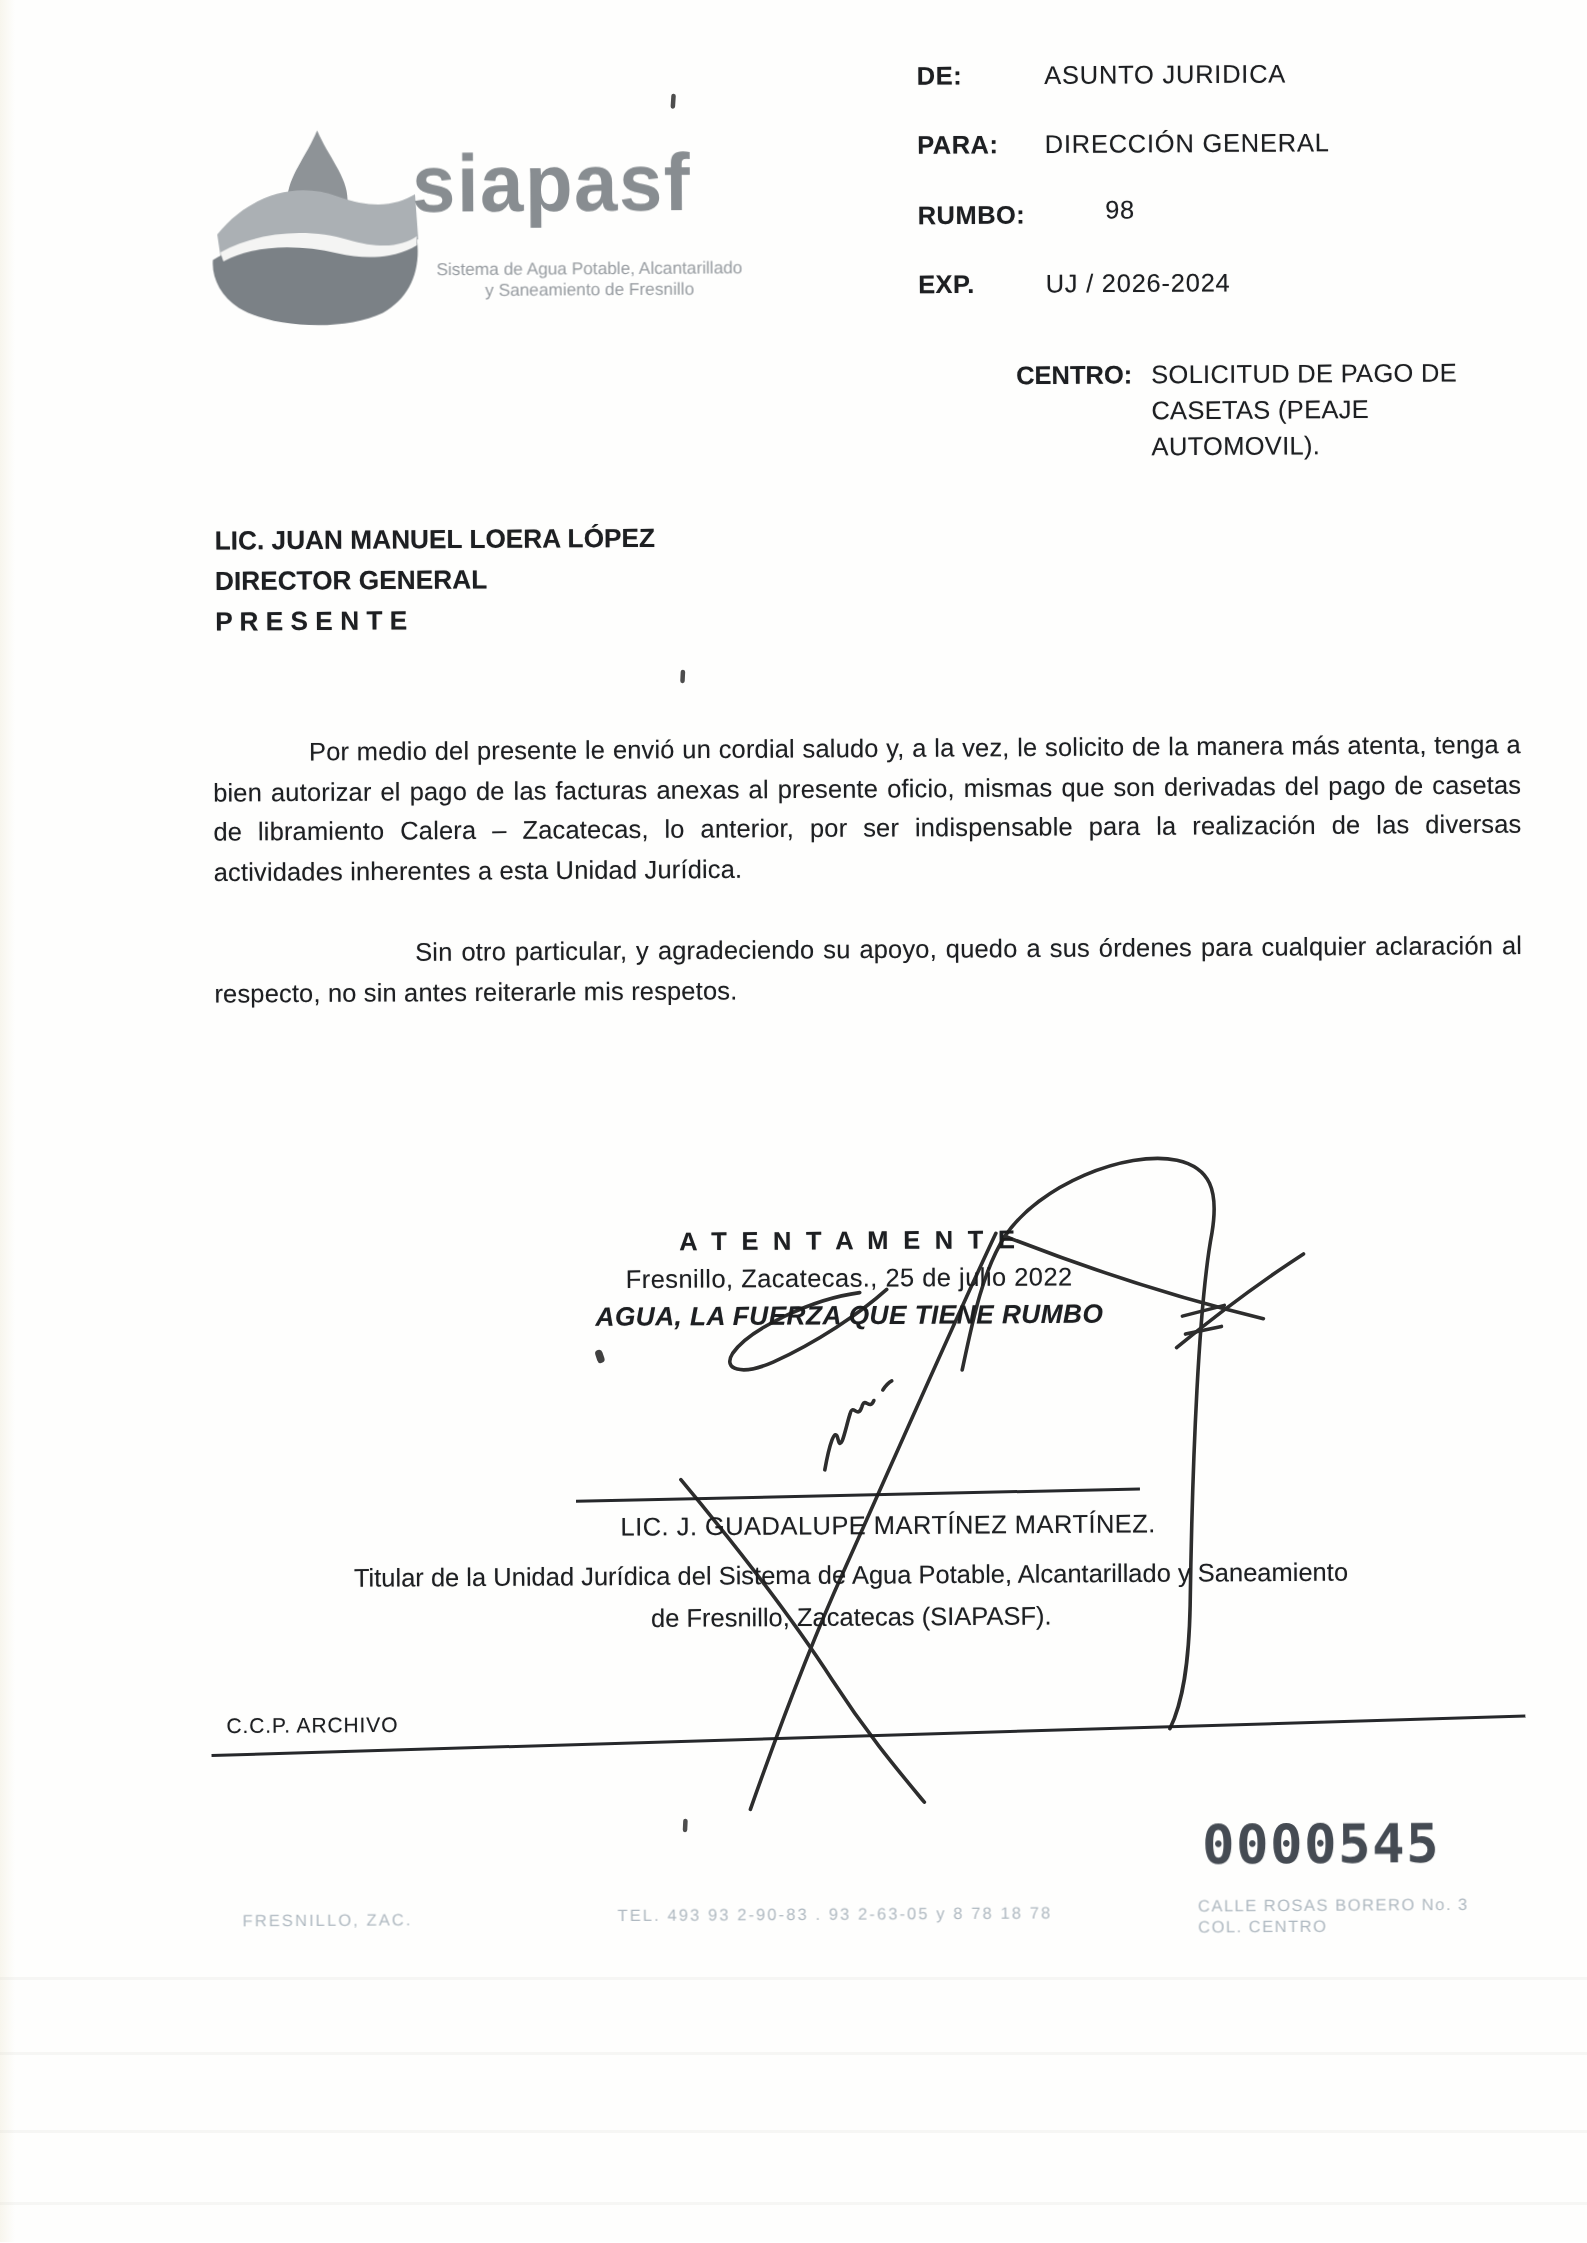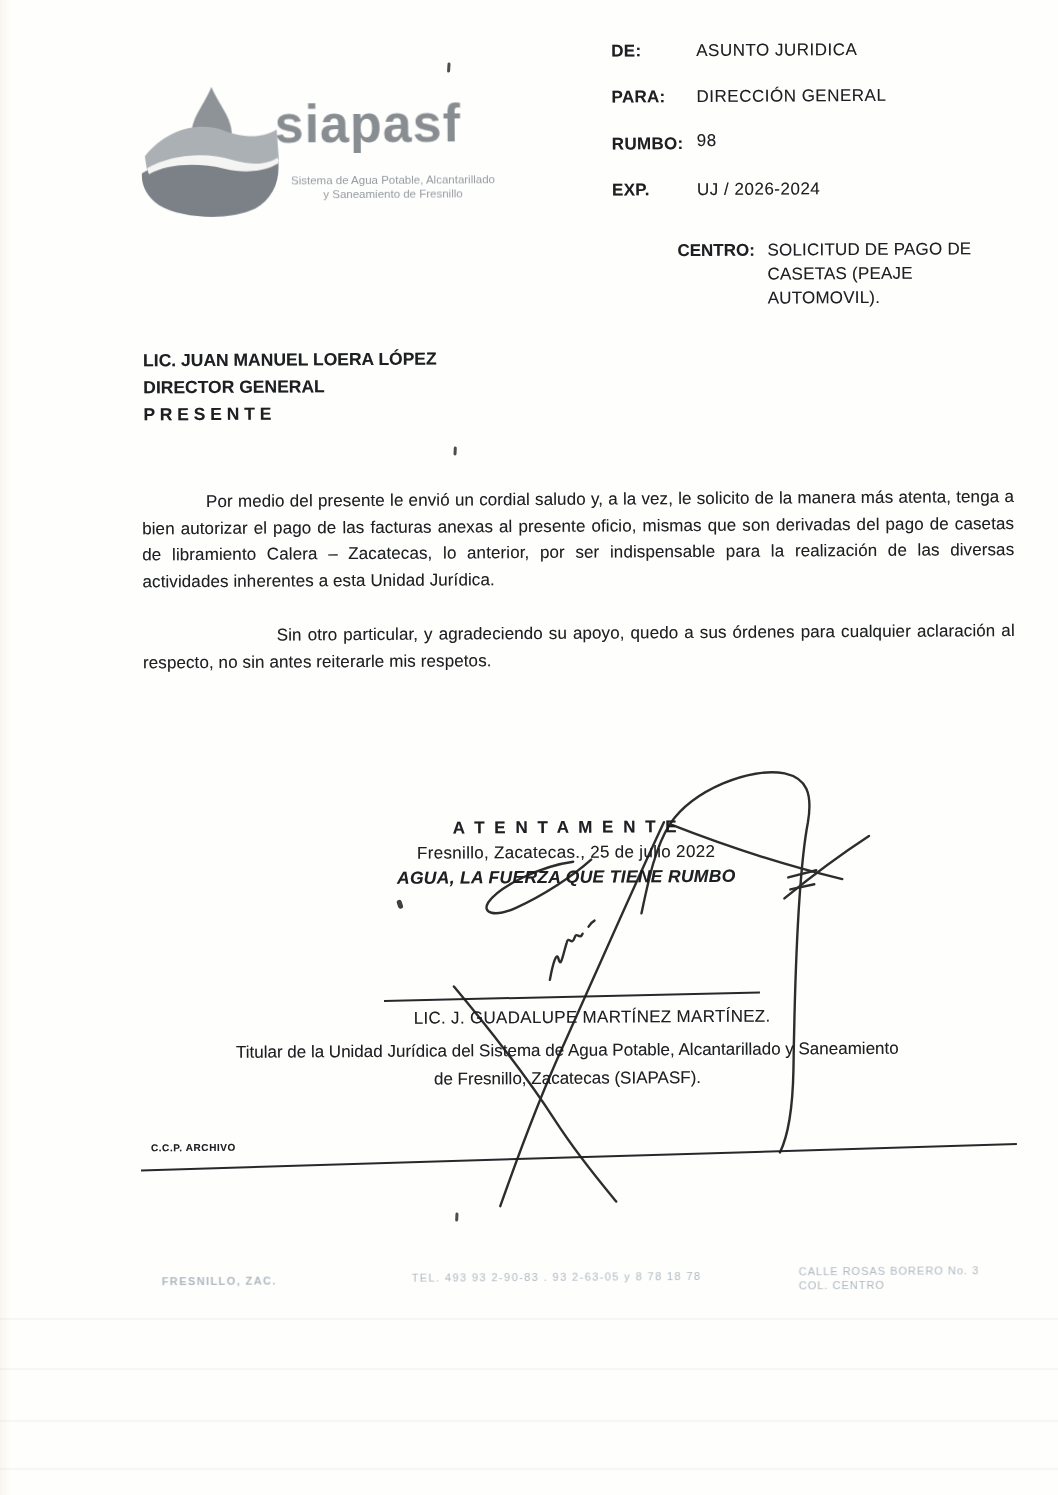--- a/index.html
+++ b/index.html
@@ -36,21 +36,21 @@
 
   
   .meta { position: absolute; left: 615px; top: 42px; width: 420px; font-size: 17px; }
   .meta-row { position: absolute; left: 0; display: flex; }
   .meta-row.r1 { top: 0; }
   .meta-row.r2 { top: 46px; }
   .meta-row.r3 { top: 93px; }
   .meta-row.r4 { top: 139px; }
   .meta-label { font-weight: 700; width: 85px; letter-spacing: 0.3px; }
   .meta-value { letter-spacing: 0.5px; }
-  .meta-value.oficio { position: relative; top: -3px; }
+  .meta-value.oficio { position: relative; top: -3px; margin-left: 40px; }
 
   .asunto { position: absolute; left: 680px; top: 240px; width: 330px; font-size: 17px; }
   .asunto-label { position: absolute; left: 0; top: 2px; font-weight: 700; }
   .asunto-value { position: absolute; left: 90px; top: 0; width: 228px; line-height: 24px; letter-spacing: 0.2px; }
 
   
   .recipient { position: absolute; left: 145px; top: 345px; font-size: 17.5px; font-weight: 700; line-height: 27px; }
 
   
   .para { position: absolute; left: 143px; width: 872px; font-size: 17px; line-height: 26.5px; text-align: justify; letter-spacing: 0.1px; }
@@ -61,29 +61,29 @@
   .closing { position: absolute; left: 320px; top: 818px; width: 490px; text-align: center; }
   .closing .atent { font-size: 17px; font-weight: 700; letter-spacing: 2.5px; }
   .closing .dateline { font-size: 17px; margin-top: 5px; letter-spacing: 0.3px; }
   .closing .slogan { font-size: 17.5px; font-weight: 700; font-style: italic; margin-top: 4px; letter-spacing: 0.3px; }
 
   
   .sig-name { position: absolute; left: 355px; top: 1008px; width: 470px; text-align: center; font-size: 17px; letter-spacing: 0.3px; }
   .sig-title { position: absolute; left: 140px; top: 1037px; width: 850px; text-align: center; font-size: 17px; line-height: 28px; white-space: nowrap; }
 
   
-  .ccp { position: absolute; left: 148px; top: 1140px; font-size: 10px; font-weight: 700; letter-spacing: 0.6px; }
+  .ccp { position: absolute; left: 148px; top: 1140px; font-size: 14px; font-weight: 400; letter-spacing: 0.6px; }
   .folio {
     position: absolute; left: 798px; top: 1212px;
     font-family: "DejaVu Sans Mono", monospace;
     font-size: 36px; font-weight: 700; letter-spacing: 1px;
     color: #454b53; filter: blur(0.35px);
   }
   .foot { position: absolute; font-size: 11px; color: #aeb8c0; letter-spacing: 1.4px; filter: blur(0.4px); }
-  .foot.place { left: 158px; top: 1273px; font-weight: bold; }
+  .foot.place { left: 158px; top: 1273px; }
   .foot.phones { left: 408px; top: 1271px; }
   .foot.addr { left: 795px; top: 1266px; line-height: 14px; letter-spacing: 1px; }
 
   
   .overlay { position: absolute; left: 0; top: 0; width: 1058px; height: 1495px; pointer-events: none; }
   .speck { position: absolute; background: #2e2e2e; border-radius: 2px; opacity: 0.85; }
   .speck.s1 { left: 451px; top: 62px;  width: 3px; height: 10px; transform: rotate(4deg); }
   .speck.s2 { left: 455px; top: 446px; width: 3px; height: 9px;  transform: rotate(3deg); }
   .speck.s3 { left: 396px; top: 899px; width: 5px; height: 9px;  transform: rotate(-18deg); border-radius: 3px; background: #1f1f1f; }
   .speck.s4 { left: 452px; top: 1212px; width: 3px; height: 9px; transform: rotate(3deg); }
@@ -157,20 +157,21 @@
     </svg>
 
     <div class="sig-name doc-text">LIC. J. GUADALUPE MARTÍNEZ MARTÍNEZ.</div>
     <div class="sig-title doc-text">
       <div>Titular de la Unidad Jurídica del Sistema de Agua Potable, Alcantarillado y Saneamiento</div>
       <div>de Fresnillo, Zacatecas (SIAPASF).</div>
     </div>
 
     <div class="ccp doc-text">C.C.P. ARCHIVO</div>
 
+    <div class="folio">0000545</div>
 
     <div class="foot place">FRESNILLO, ZAC.</div>
     <div class="foot phones">TEL. 493 93 2-90-83 . 93 2-63-05 y 8 78 18 78</div>
     <div class="foot addr">
       <div>CALLE ROSAS BORERO No. 3</div>
       <div>COL. CENTRO</div>
     </div>
 
     <svg class="overlay" aria-hidden="true" stroke="#1c1c1c" stroke-width="2.4" fill="none" stroke-linecap="round" stroke-linejoin="round" opacity="0.92">
       <path d="M 572 862 C 540 866 498 886 487 902 C 480 913 493 917 514 908 C 543 895 572 876 590 860"></path>

